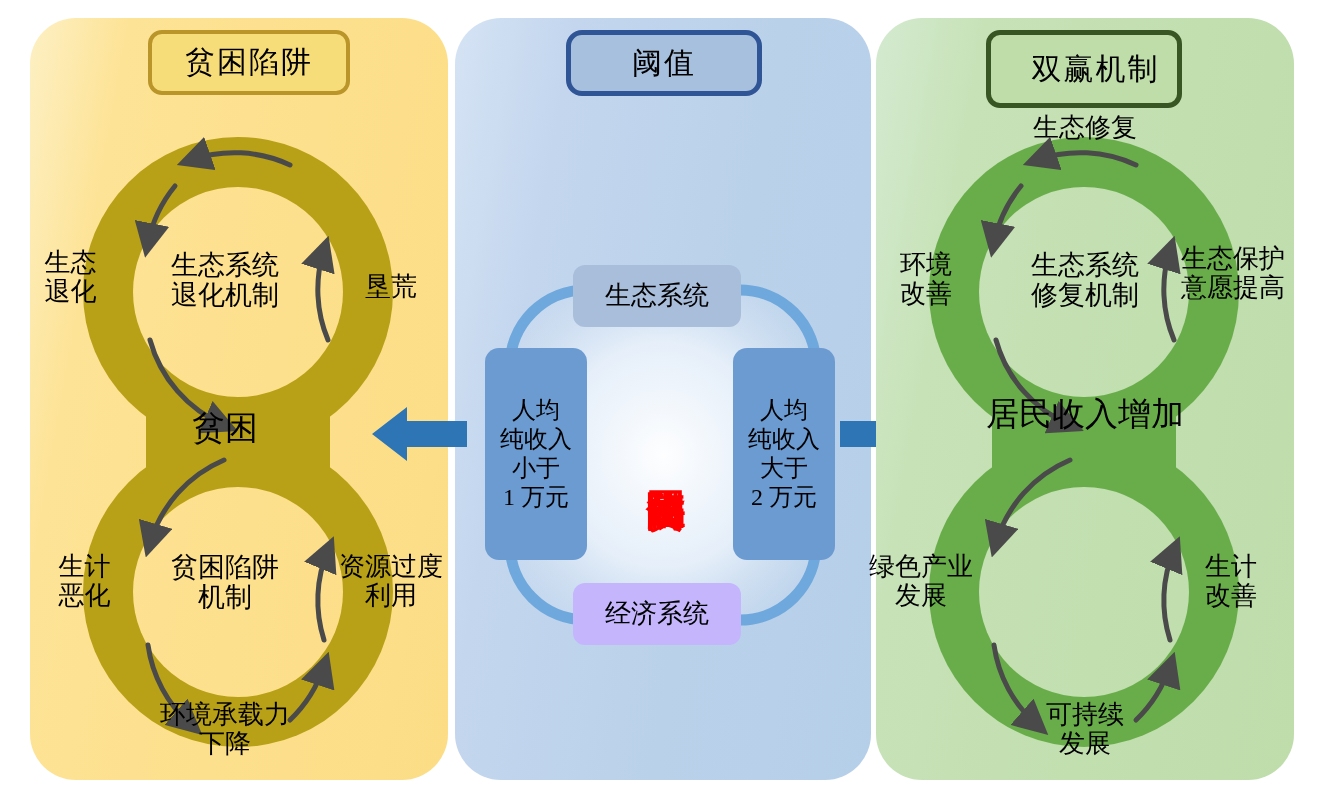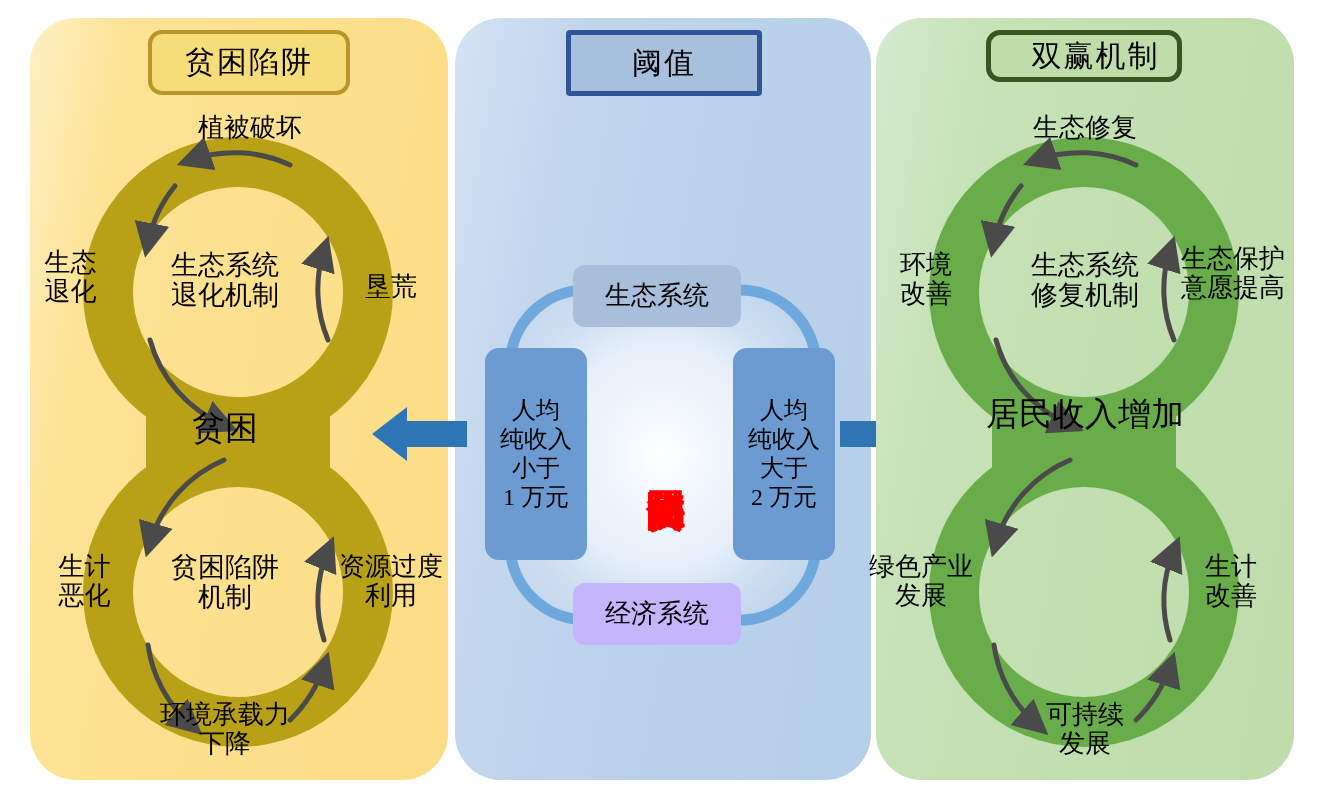--- a/index.html
+++ b/index.html
@@ -10,22 +10,22 @@
     background:linear-gradient(100deg,#fdf0c4 0%,#fde396 18%,#fde08d 55%,#fcdd86 100%);}
   #panel-center{left:455px;top:18px;width:416px;height:762px;border-radius:46px;
     background:linear-gradient(100deg,#d5e3f4 0%,#c3d6ee 22%,#bad1ea 60%,#b6cfe9 100%);}
   #panel-right{left:876px;top:18px;width:418px;height:762px;border-radius:46px;
     background:linear-gradient(100deg,#d4ead0 0%,#c7e2b7 20%,#c2dfb0 60%,#bfdcab 100%);}
 
   .title-box{position:absolute;display:flex;align-items:center;justify-content:center;
     border-radius:14px;box-sizing:border-box;font-size:30px;color:#000;letter-spacing:2px;
     white-space:nowrap;}
   #title-left{left:148px;top:30px;width:202px;height:65px;background:#f7dd7a;border:4px solid #b9952a;}
-  #title-center{left:566px;top:30px;width:196px;height:66px;background:#a7c0de;border:5px solid #2f5597;border-radius:4px;}
-  #title-right{left:986px;top:30px;width:196px;height:52px;background:#bfdda8;border:5px solid #375623;padding-left:23px;}
+  #title-center{left:566px;top:30px;width:196px;height:66px;background:#a7c0de;border:5px solid #2f5597;border-radius:16px;}
+  #title-right{left:986px;top:30px;width:196px;height:78px;background:#bfdda8;border:5px solid #375623;padding-left:23px;}
 
   .ringwrap{position:absolute;}
   #ring-left{left:28px;top:100px;width:420px;height:690px;}
   #ring-right{left:874px;top:100px;width:420px;height:690px;}
   #center-graphic{left:455px;top:250px;width:416px;height:410px;}
 
   .lbl{position:absolute;color:#000;text-align:center;line-height:1.12;white-space:pre;}
 
   
   .lt{font-size:26px;}
@@ -75,21 +75,20 @@
         <path d="M 196 360 A 130 130 0 0 0 122 443"></path>
         <path d="M 296 540 A 130 130 0 0 1 300 450"></path>
         <path d="M 120 545 A 130 130 0 0 0 163 625"></path>
         <path d="M 262 620 A 132 132 0 0 0 296 566"></path>
       </g>
     </svg>
   </div>
 
   <div class="title-box" id="title-left">贫困陷阱</div>
 
-  <div class="lbl lt" style="left:155px;top:113px;width:190px;">植被破坏</div>
   <div class="lbl lt" style="left:130px;top:250px;width:190px;font-size:27px;">生态系统
 退化机制</div>
   <div class="lbl lt" style="left:28px;top:250px;width:85px;font-family:Liberation Mono, monospace;">生态
 退化</div>
   <div class="lbl lt" style="left:352px;top:272px;width:78px;">垦荒</div>
   <div class="lbl" style="left:140px;top:410px;width:170px;font-size:33px;">贫困</div>
   <div class="lbl lt" style="left:42px;top:552px;width:85px;">生计
 恶化</div>
   <div class="lbl lt" style="left:130px;top:552px;width:190px;font-size:27px;">贫困陷阱
 机制</div>

